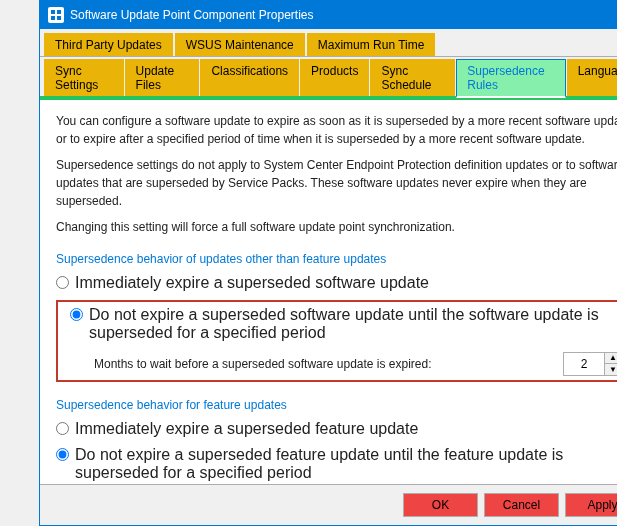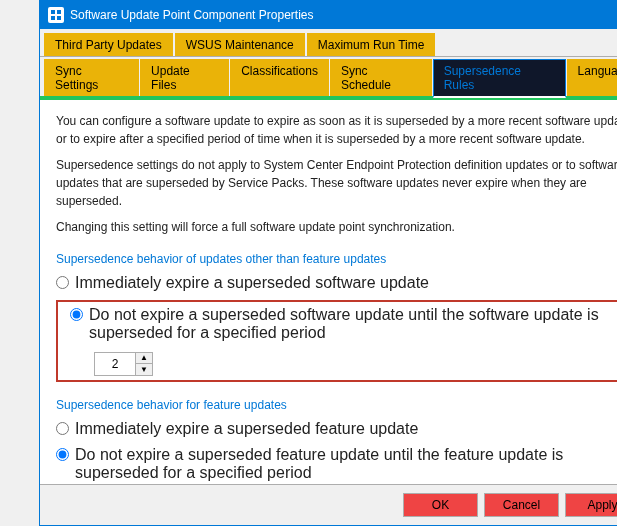--- a/index.html
+++ b/index.html
@@ -67,21 +67,21 @@
     }
     .tab {
       padding: 4px 10px;
       cursor: pointer;
       border: 1px solid transparent;
       border-bottom: none;
       background: #eab308;
       font-size: 12px;
     }
     .tab.active2 {
-      background: #0f172a;
+      background: #86efac;
       border: 1px solid #0078d7;
       border-bottom: 2px solid white;
       margin-bottom: -2px;
       z-index: 1;
       color: #0078d7;
     }
     .content {
       flex: 1;
       background: white;
       padding: 12px 16px;
@@ -206,20 +206,21 @@
   <div class="tab-row1">
     <div class="tab">Third Party Updates</div>
     <div class="tab">WSUS Maintenance</div>
     <div class="tab">Maximum Run Time</div>
   </div>
 
   <div class="tab-row2">
     <div class="tab">Sync Settings</div>
     <div class="tab">Update Files</div>
     <div class="tab">Classifications</div>
+    <div class="tab">Products</div>
     <div class="tab">Sync Schedule</div>
     <div class="tab active2">Supersedence Rules</div>
     <div class="tab">Languages</div>
   </div>
 
   <div class="content">
     <p class="info-text">You can configure a software update to expire as soon as it is superseded by a more recent software update or to expire after a specified period of time when it is superseded by a more recent software update.</p>
     <p class="info-text">Supersedence settings do not apply to System Center Endpoint Protection definition updates or to software updates that are superseded by Service Packs. These software updates never expire when they are superseded.</p>
     <p class="info-text"><span>Changing this setting will force a full software update point synchronization.</span></p>
 
@@ -229,20 +230,21 @@
       <input type="radio" name="supersedence1" style="">
       <span class="radio-label">Immediately expire a superseded software update</span>
     </div>
 
     <div class="highlighted-box">
       <div class="radio-option">
         <input type="radio" name="supersedence1" checked="" style="">
         <span class="radio-label">Do not expire a superseded software update until the software update is superseded for a specified period</span>
       </div>
       <div class="months-row">
+        <span class="months-label">Months to wait before a superseded software update is expired:</span>
         <div class="spinner-container">
           <input type="text" class="spinner-input" value="2" style="">
           <div class="spinner-buttons">
             <button class="spinner-btn">▲</button>
             <button class="spinner-btn">▼</button>
           </div>
         </div>
       </div>
     </div>
 

